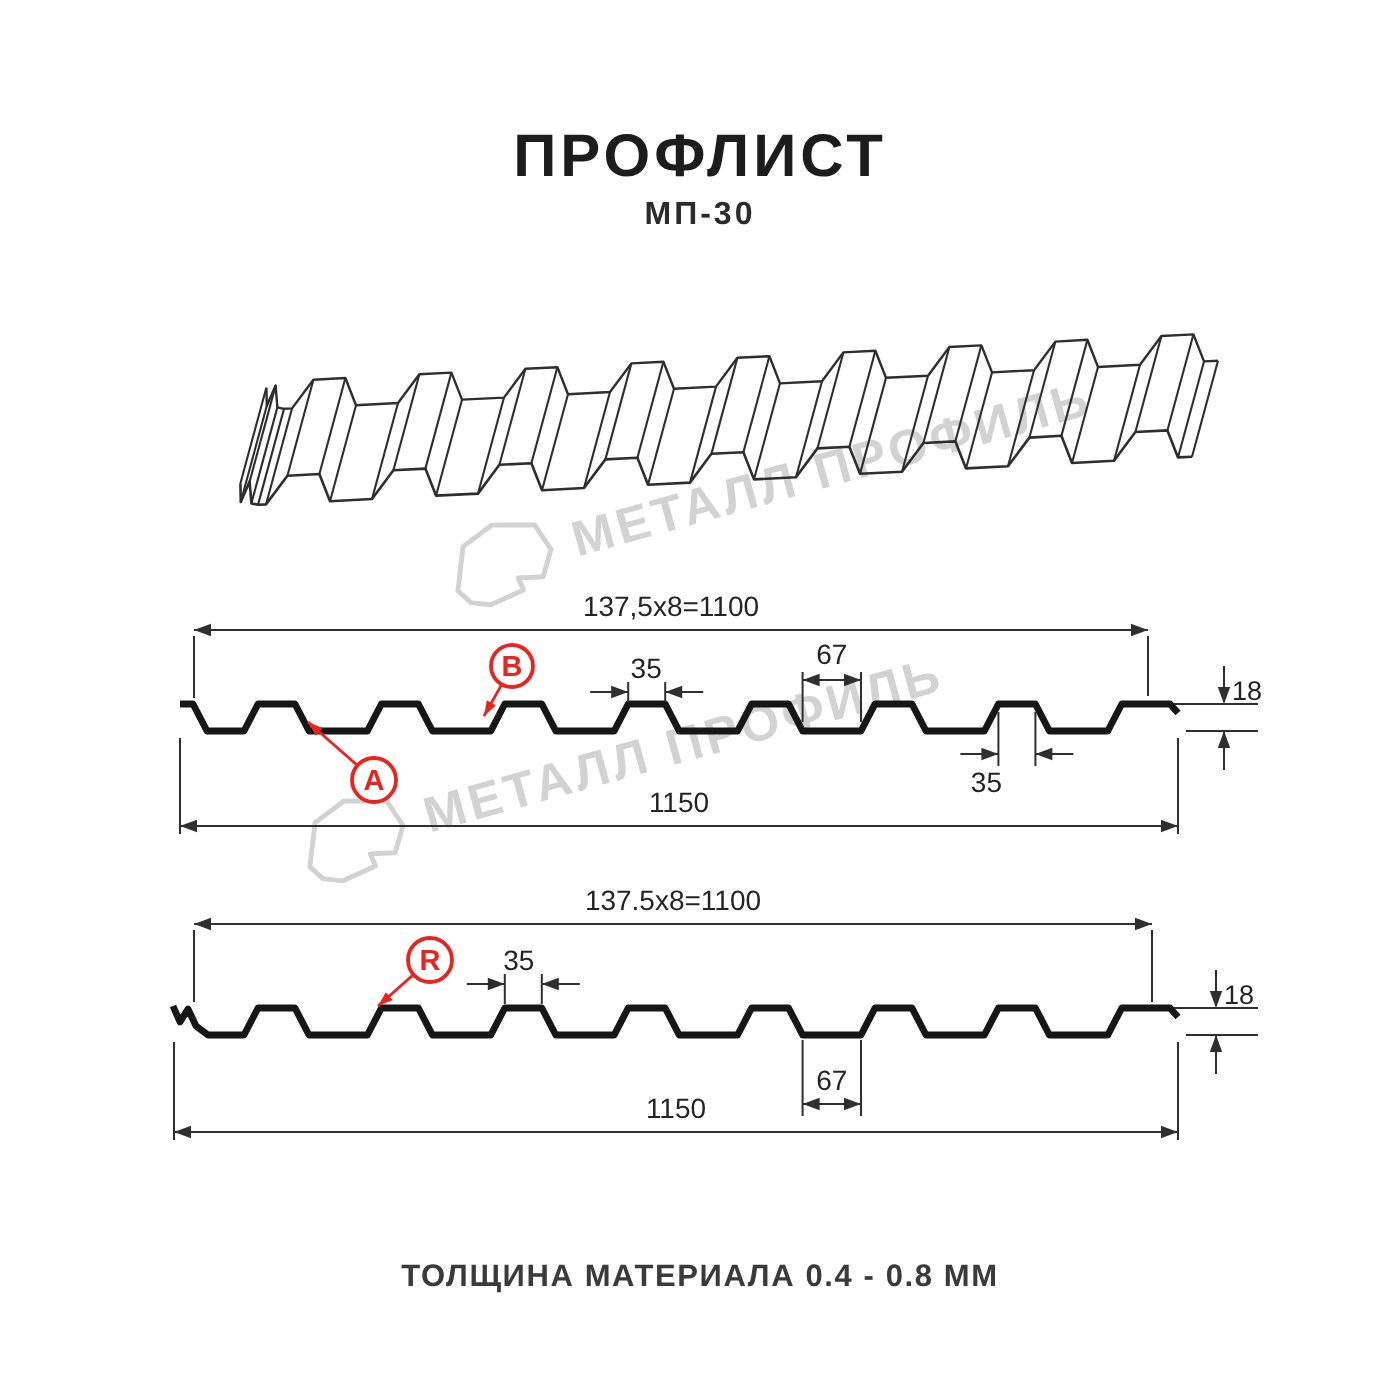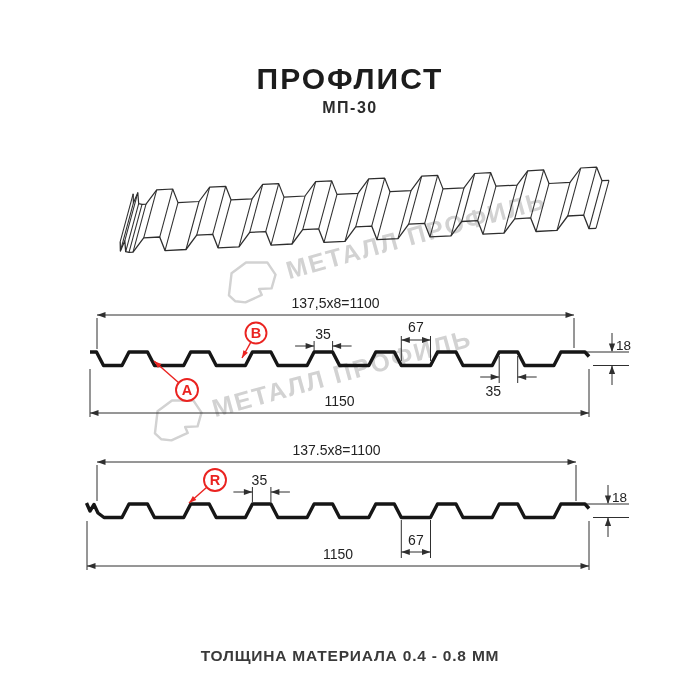--- a/index.html
+++ b/index.html
@@ -1,21 +1,21 @@
 <!DOCTYPE html>
 <html><head>
 <meta charset="utf-8">
 <style>
   html,body{margin:0;padding:0;background:#fff;}
   #stage{position:relative;width:700px;height:700px;background:#ffffff;overflow:hidden;
          font-family:"Liberation Sans",sans-serif;}
   .center-text{position:absolute;left:0;width:700px;text-align:center;color:#1c1c1c;}
   #title{top:62px;font-size:30px;font-weight:bold;letter-spacing:2px;}
   #subtitle{top:99px;font-size:16px;font-weight:bold;letter-spacing:1.5px;color:#2b2b2b;}
-  #footer{top:647px;font-size:15.5px;font-weight:bold;letter-spacing:0.8px;color:#3a3a3a;}
+  #footer{top:630px;font-size:15.5px;font-weight:bold;letter-spacing:0.8px;color:#3a3a3a;}
   .wm{position:absolute;display:flex;align-items:center;gap:9px;
       color:#d2d2d2;font-weight:bold;font-size:25px;letter-spacing:2px;
       white-space:nowrap;transform-origin:0 50%;z-index:1;user-select:none;}
   #wm1{left:224px;top:266px;transform:rotate(-15.5deg);}
   #wm2{left:150px;top:404px;transform:rotate(-15.5deg);}
   .wm svg{flex:0 0 auto;}
   #dwg{position:absolute;left:0;top:0;z-index:2;}
   #dwg text{font-family:"Liberation Sans",sans-serif;}
 </style>
 </head>

